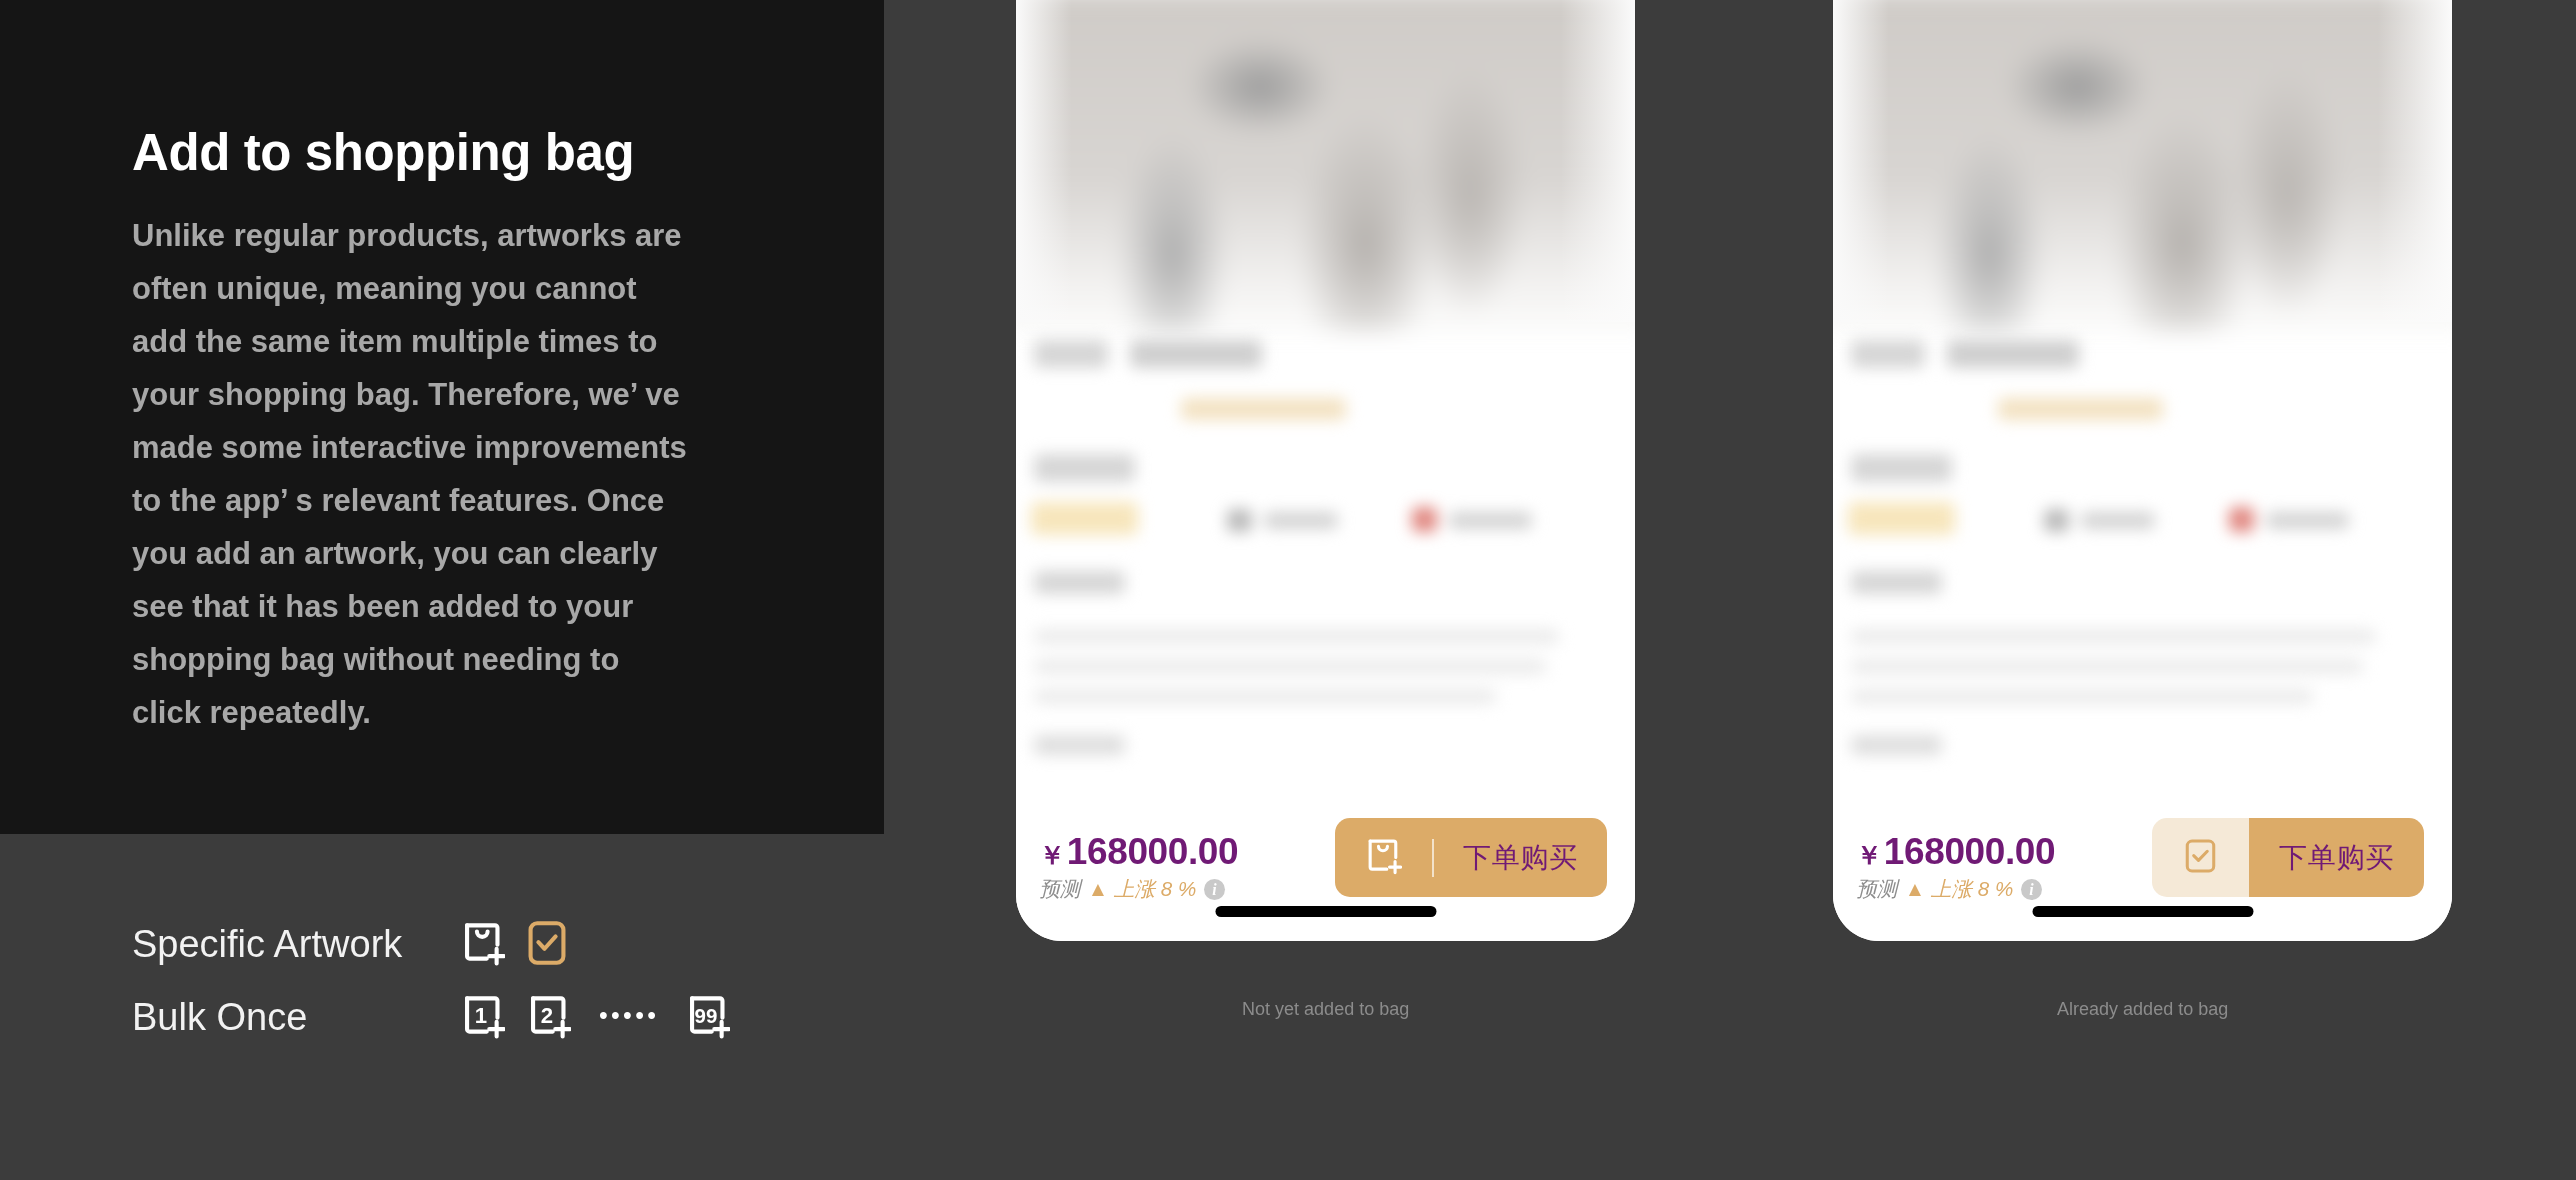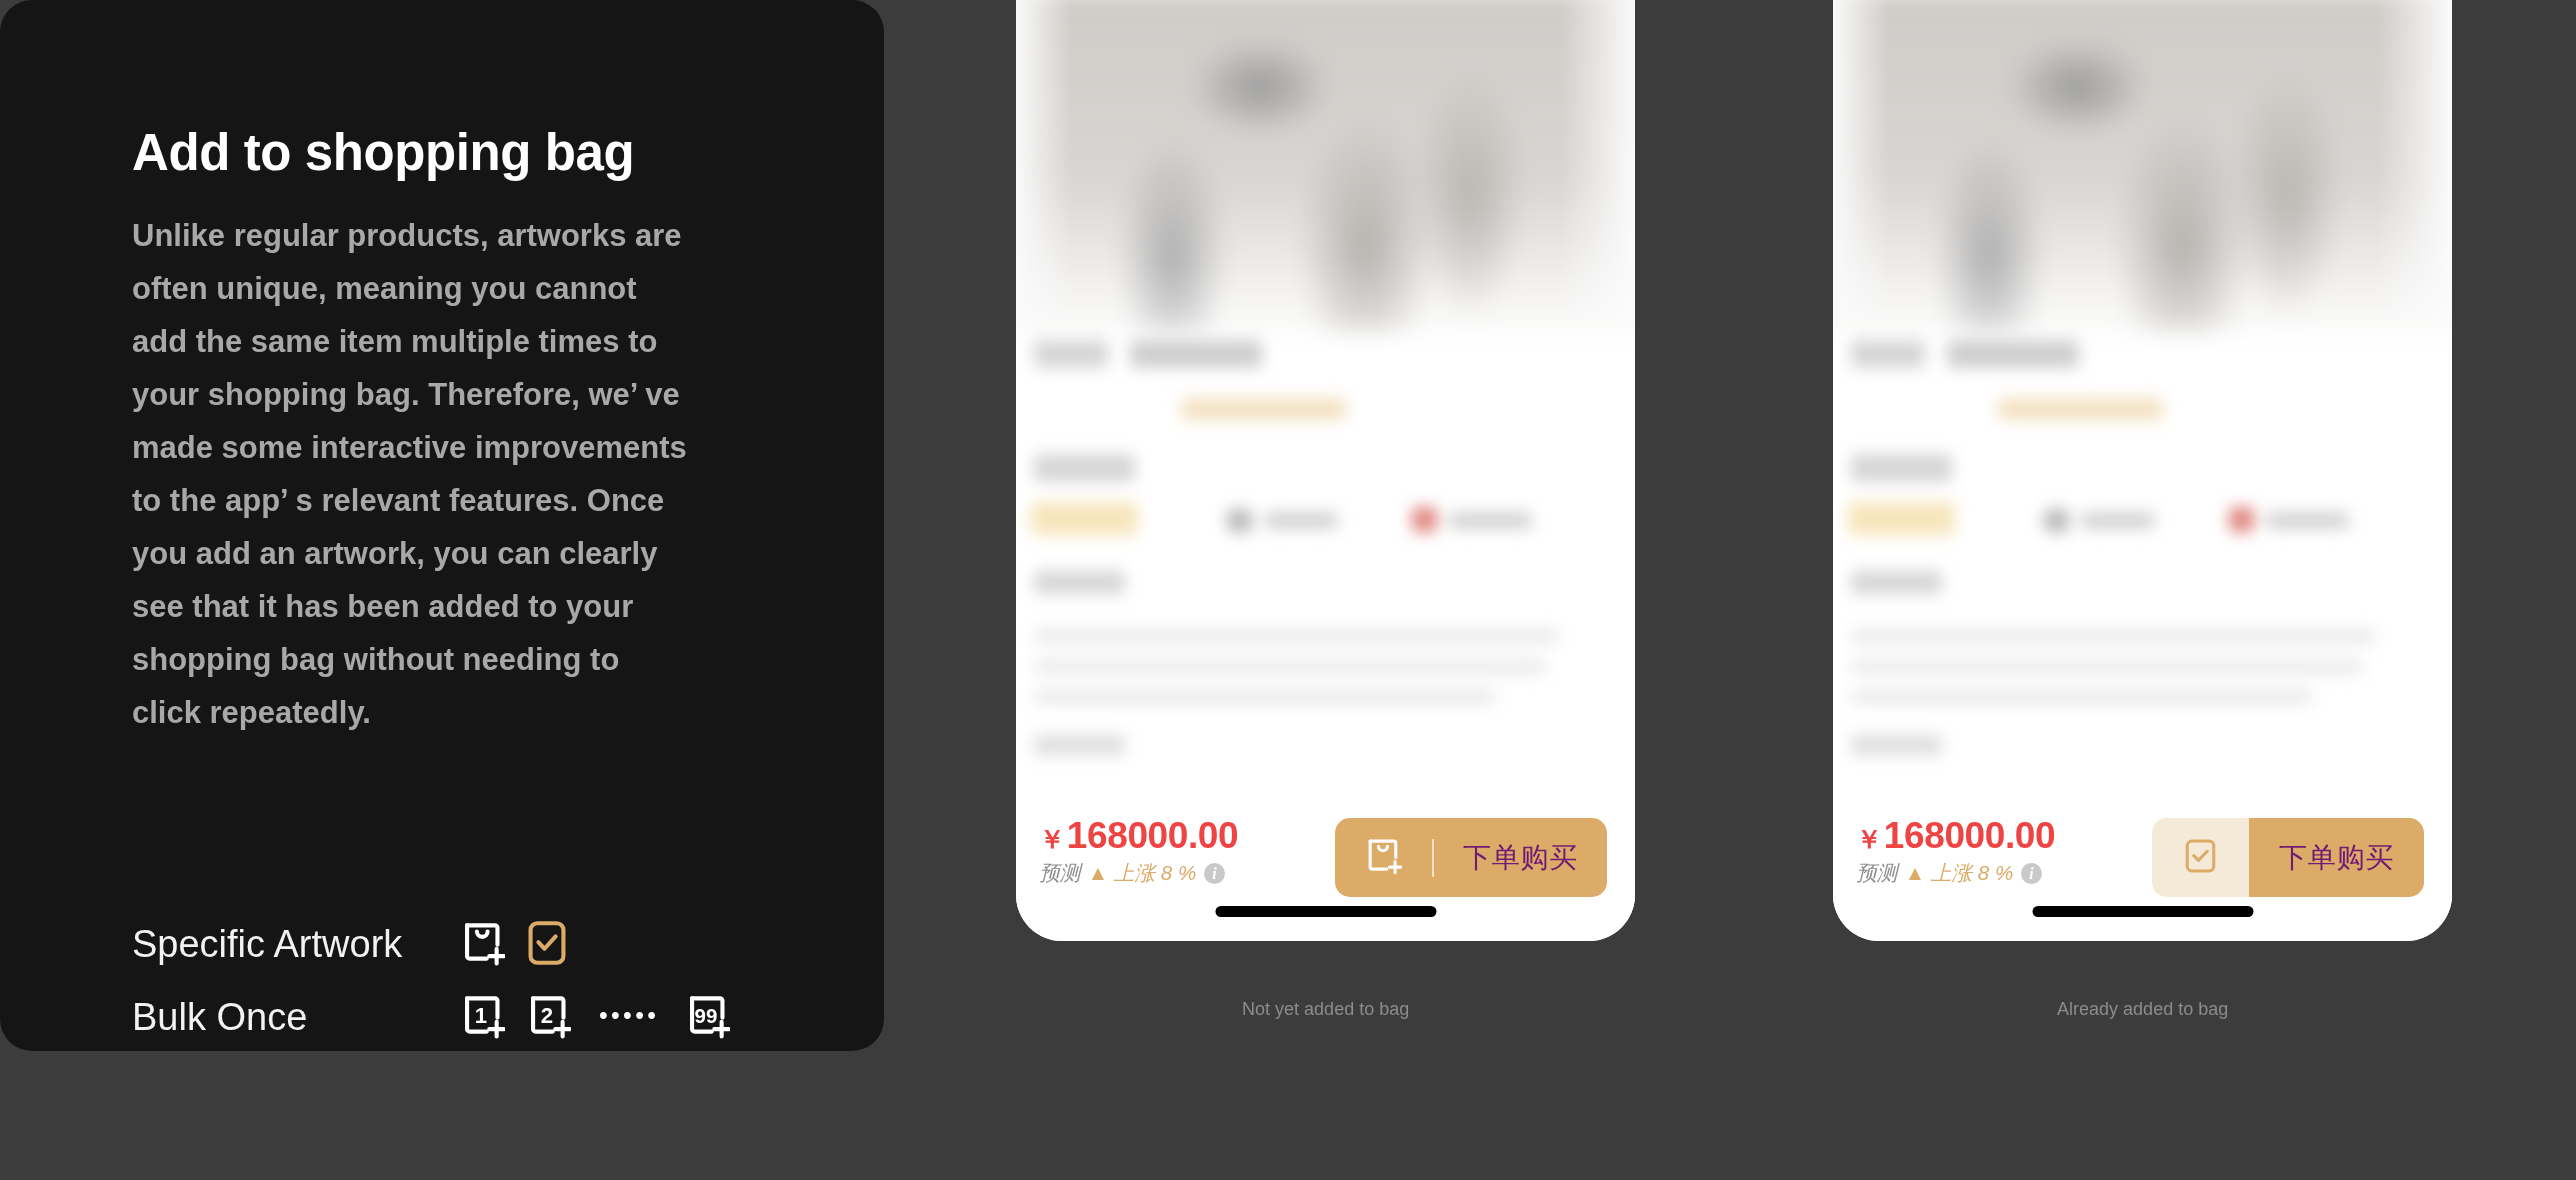--- a/index.html
+++ b/index.html
@@ -6,25 +6,24 @@
   html,body { width:2576px; height:1181px; overflow:hidden; }
   body {
     font-family:"Liberation Sans", sans-serif;
     background:#3c3c3c;
     display:flex;
   }
 
   
   .left-panel {
     width:884px;
-    height:1051px;
+    height:834px;
     background:#151515;
     flex:0 0 884px;
     position:relative;
-    border-radius:32px;
   }
   .left-inner {
     position:absolute;
     left:132px;
     top:124px;
     width:652px;
   }
   .title {
     color:#ffffff;
     font-size:51px;
@@ -136,26 +135,27 @@
     position:absolute;
     left:0; right:0; bottom:0;
     height:144px;
     background:#ffffff;
     display:flex;
     align-items:flex-start;
     padding:18px 28px 0 23px;
   }
   .price-block { flex:1; padding-top:1.7px; }
   .price-line {
-    color:#ef4444;
+    color:#701a75;
     font-weight:bold;
     font-size:37px;
     line-height:1;
     white-space:nowrap;
     letter-spacing:-0.4px;
+    margin-top:16px;
   }
   .price-line .yen { font-size:25.6px; font-weight:600; padding-right:2.5px; }
   .forecast-line {
     margin-top:9px;
     font-size:20.6px;
     line-height:1;
     white-space:nowrap;
     display:flex;
     align-items:center;
     font-style:italic;

